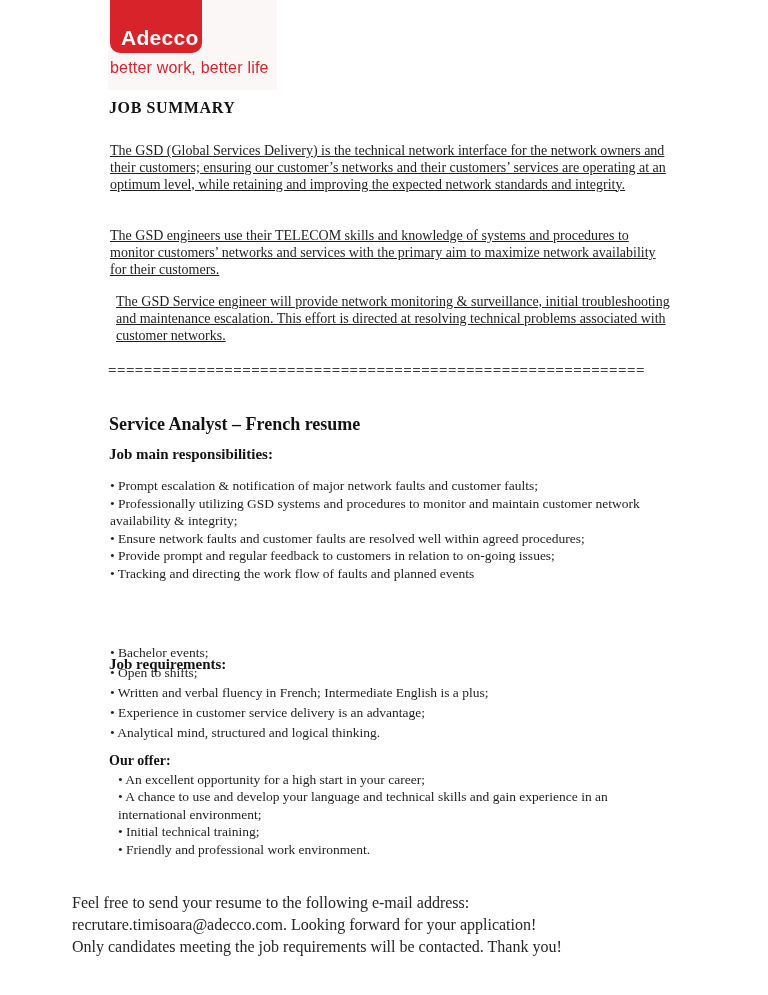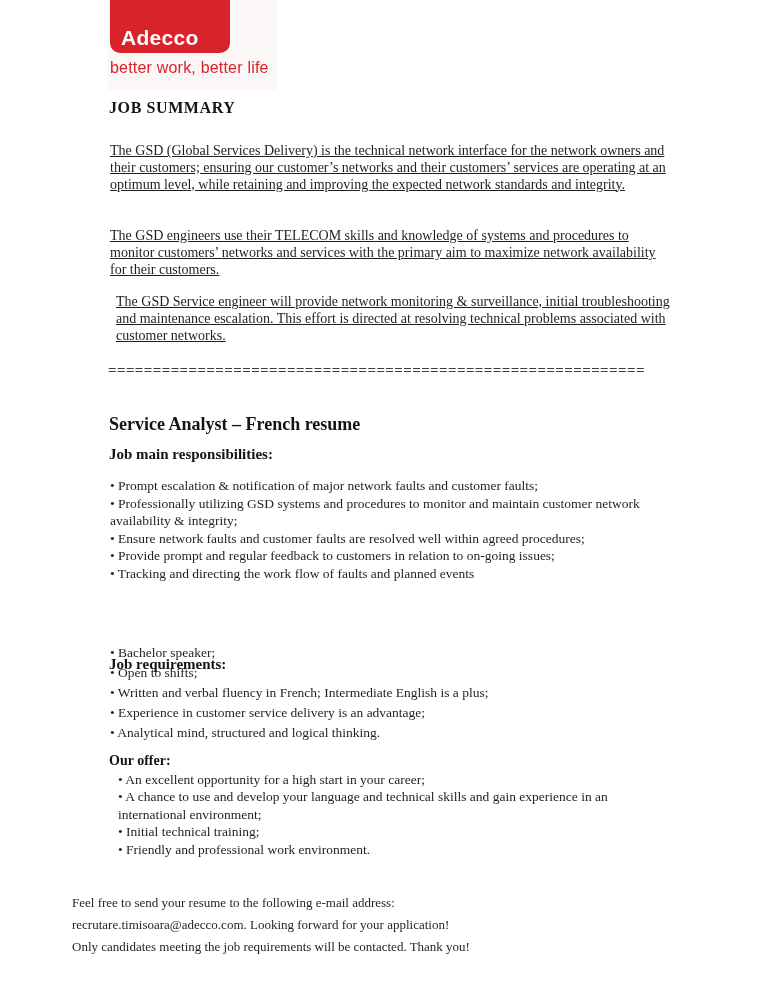--- a/index.html
+++ b/index.html
@@ -18,21 +18,21 @@
   }
   .logo-tint {
     position: absolute;
     left: 108px; top: 0;
     width: 169px; height: 90px;
     background: #fcf7f7;
   }
   .logo-box {
     position: absolute;
     left: 110px; top: 0;
-    width: 120px; height: 53px;
+    width: 92px; height: 53px;
     background: #d8232a;
     border-radius: 0 0 10px 10px;
     display: flex;
     align-items: flex-end;
     justify-content: flex-start;
     padding: 0 8px 5px 11px;
     box-sizing: border-box;
   }
   .logo-text {
     font-family: "Liberation Sans", sans-serif;
@@ -110,21 +110,21 @@
   .list-responsibilities { top: 477px; }
   .list-responsibilities .bullet-item { line-height: 17.5px; }
   .list-requirements { top: 644px; }
   .list-requirements .bullet-item { line-height: 17px; margin-bottom: 3px; }
   .list-offer { top: 771px; margin-left: 8px; }
   .list-offer .bullet-item { line-height: 17.4px; }
   .footer {
     position: absolute;
     left: 72px; top: 892px;
     width: 660px;
-    font-size: 13px;
+    font-size: 16px;
     color: #262626;
   }
   .footer .footer-line { line-height: 21.8px; }
 </style>
 </head>
 <body>
 
 <div class="page">
 
   <div class="logo-tint"></div>
@@ -149,21 +149,21 @@
   <div class="bullet-list list-responsibilities">
       <div class="bullet-item">• Prompt escalation &amp; notification of major network faults and customer faults;</div>
       <div class="bullet-item">• Professionally utilizing GSD systems and procedures to monitor and maintain customer network availability &amp; integrity;</div>
       <div class="bullet-item">• Ensure network faults and customer faults are resolved well within agreed procedures;</div>
       <div class="bullet-item">• Provide prompt and regular feedback to customers in relation to on-going issues;</div>
       <div class="bullet-item">• Tracking and directing the work flow of faults and planned events</div>
     </div>
 
   <div class="h-section h-requirements">Job requirements:</div>
   <div class="bullet-list list-requirements">
-      <div class="bullet-item">• Bachelor speaker;</div>
+      <div class="bullet-item">• Bachelor events;</div>
       <div class="bullet-item">• Open to shifts;</div>
       <div class="bullet-item">• Written and verbal fluency in French; Intermediate English is a plus;</div>
       <div class="bullet-item">• Experience in customer service delivery is an advantage;</div>
       <div class="bullet-item">• Analytical mind, structured and logical thinking.</div>
     </div>
 
   <div class="h-section h-offer">Our offer:</div>
   <div class="bullet-list list-offer">
       <div class="bullet-item">• An excellent opportunity for a high start in your career;</div>
       <div class="bullet-item">• A chance to use and develop your language and technical skills and gain experience in an international environment;</div>

